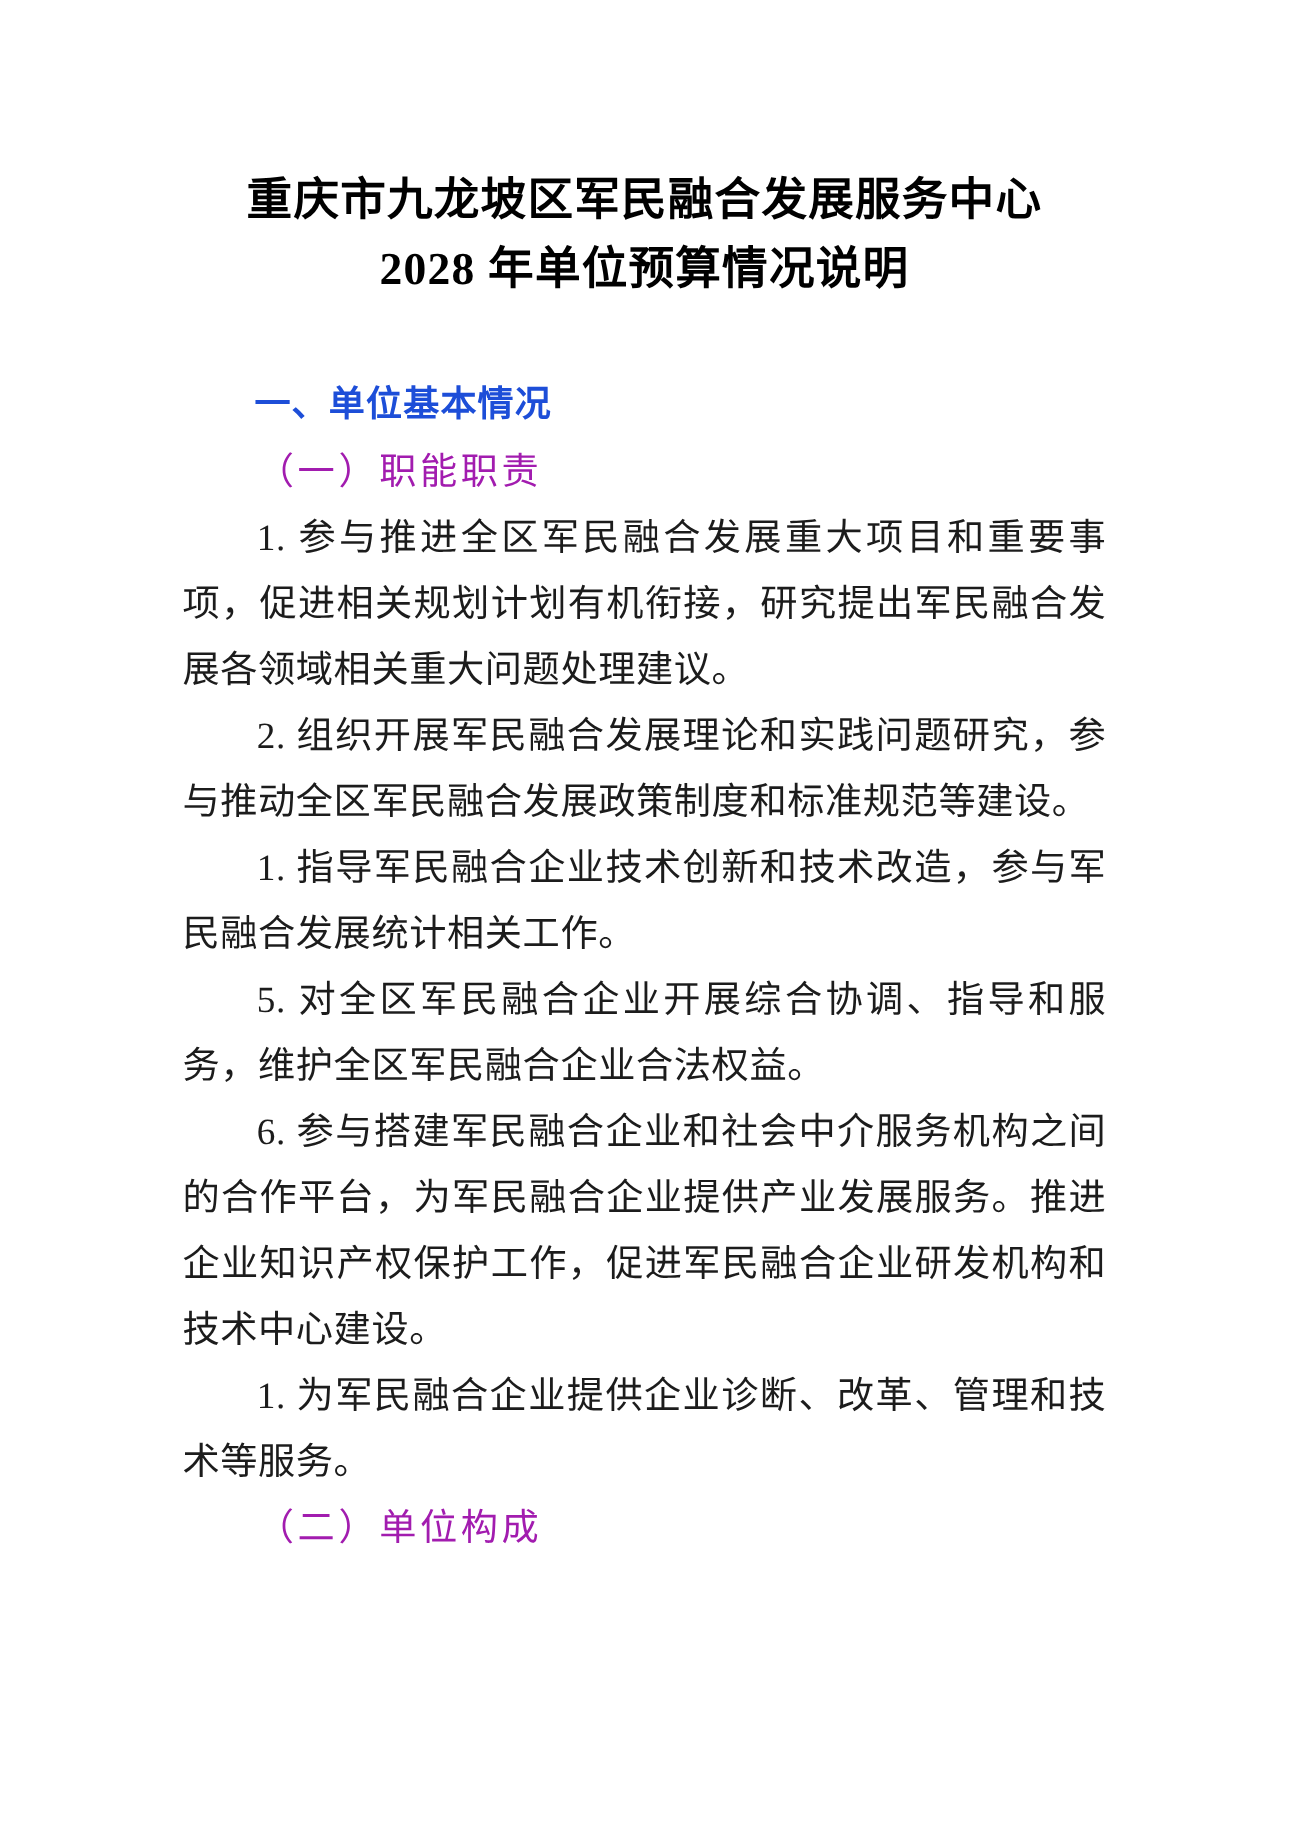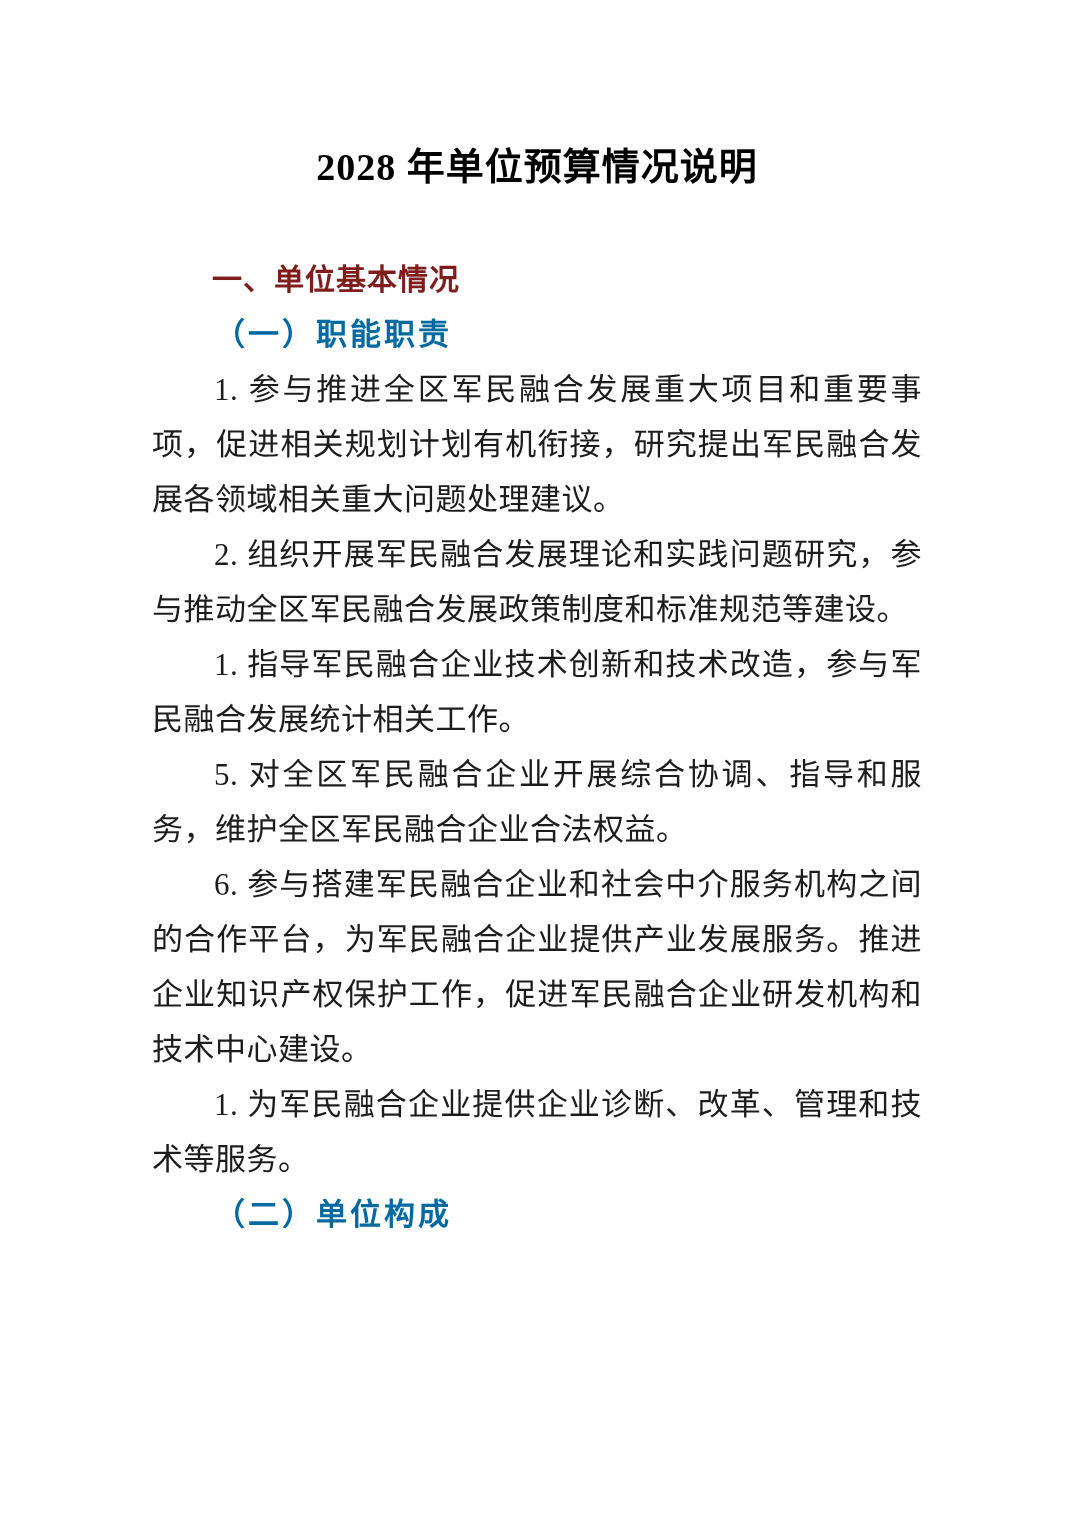--- a/index.html
+++ b/index.html
@@ -31,31 +31,31 @@
   .doc-title .title-line {
     display: block;
     white-space: nowrap;
   }
   .section-heading {
     margin: 56px 0 0 0;
     font-family: "Liberation Sans", "DejaVu Sans", sans-serif;
     font-weight: 700;
     font-size: 30px;
     line-height: 55px;
-    color: #7f1d1d;
+    color: #1d4ed8;
     text-indent: 2em;
     letter-spacing: 1px;
   }
   .sub-heading {
     margin: 0;
     font-family: "Liberation Serif", "DejaVu Serif", serif;
-    font-weight: 700;
+    font-weight: 400;
     font-size: 31px;
     line-height: 55px;
-    color: #0369a1;
+    color: #a21caf;
     text-indent: 2em;
     letter-spacing: 3px;
   }
   .body-para {
     margin: 0;
     font-family: "Liberation Serif", "DejaVu Serif", serif;
     font-weight: 400;
     font-size: 31px;
     line-height: 55px;
     color: #1c1c1c;
@@ -64,20 +64,21 @@
     word-break: break-all;
     letter-spacing: 0.5px;
   }
 </style>
 </head>
 <body>
 
 <div class="page">
 
   <h1 class="doc-title">
+    <span class="title-line">重庆市九龙坡区军民融合发展服务中心</span>
     <span class="title-line">2028 年单位预算情况说明</span>
   </h1>
 
   <h2 class="section-heading">一、单位基本情况</h2>
 
   <h3 class="sub-heading">（一）职能职责</h3>
 
   <p class="body-para">1. 参与推进全区军民融合发展重大项目和重要事项，促进相关规划计划有机衔接，研究提出军民融合发展各领域相关重大问题处理建议。</p>
 
   <p class="body-para">2. 组织开展军民融合发展理论和实践问题研究，参与推动全区军民融合发展政策制度和标准规范等建设。</p>

